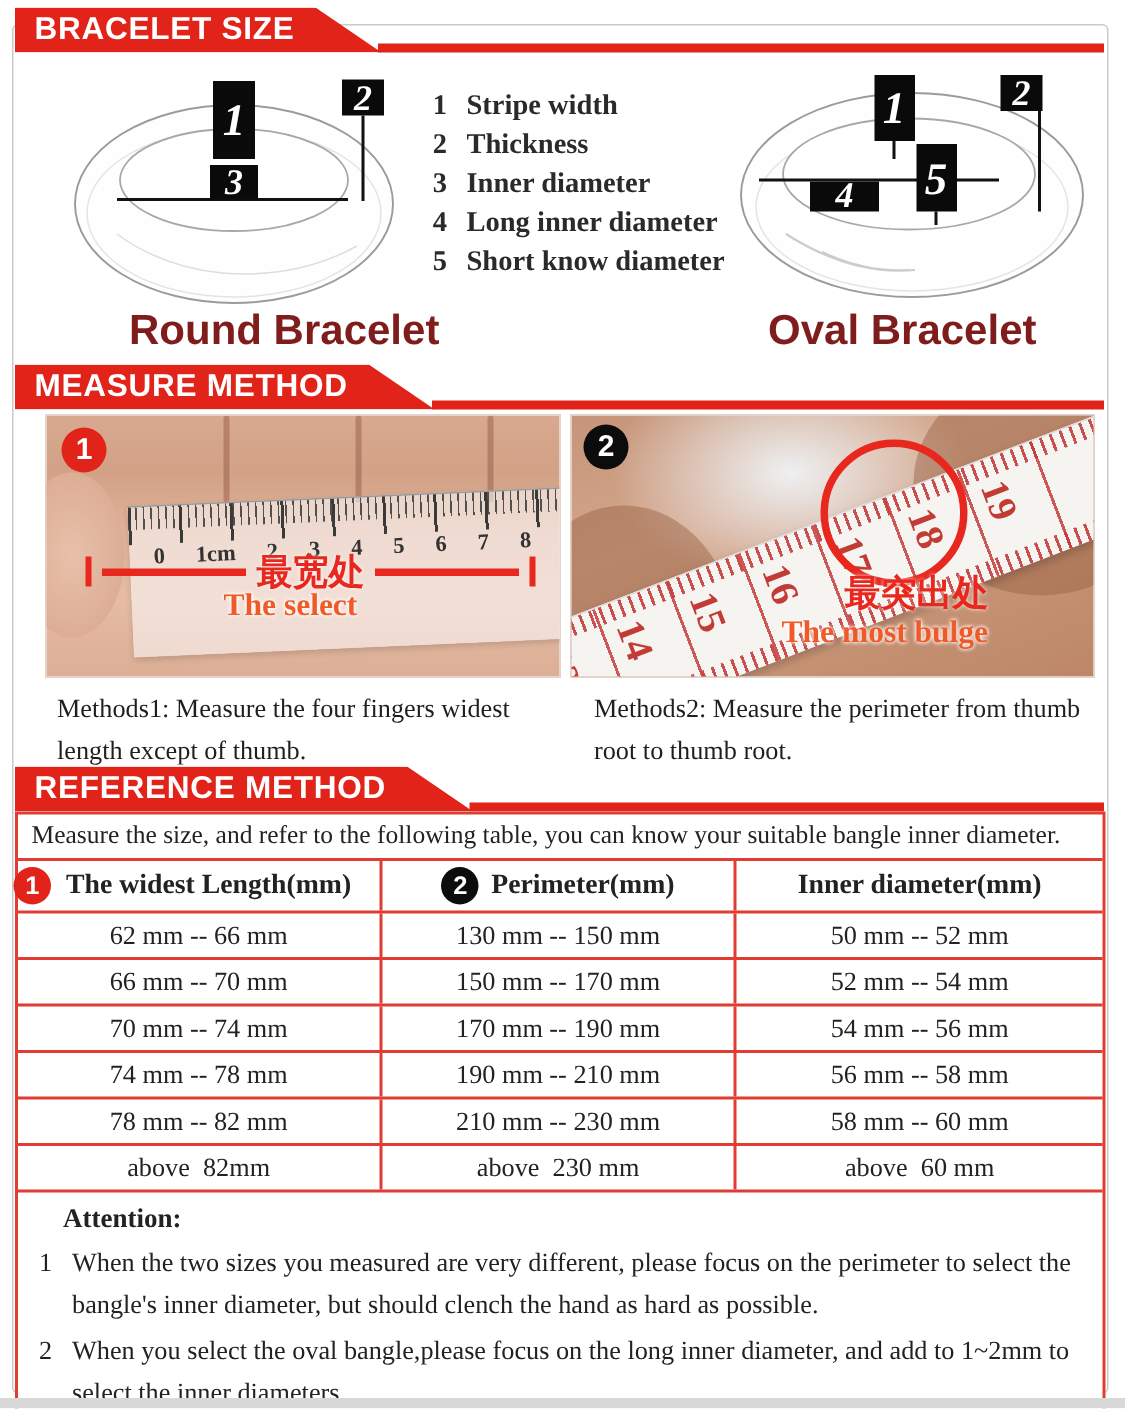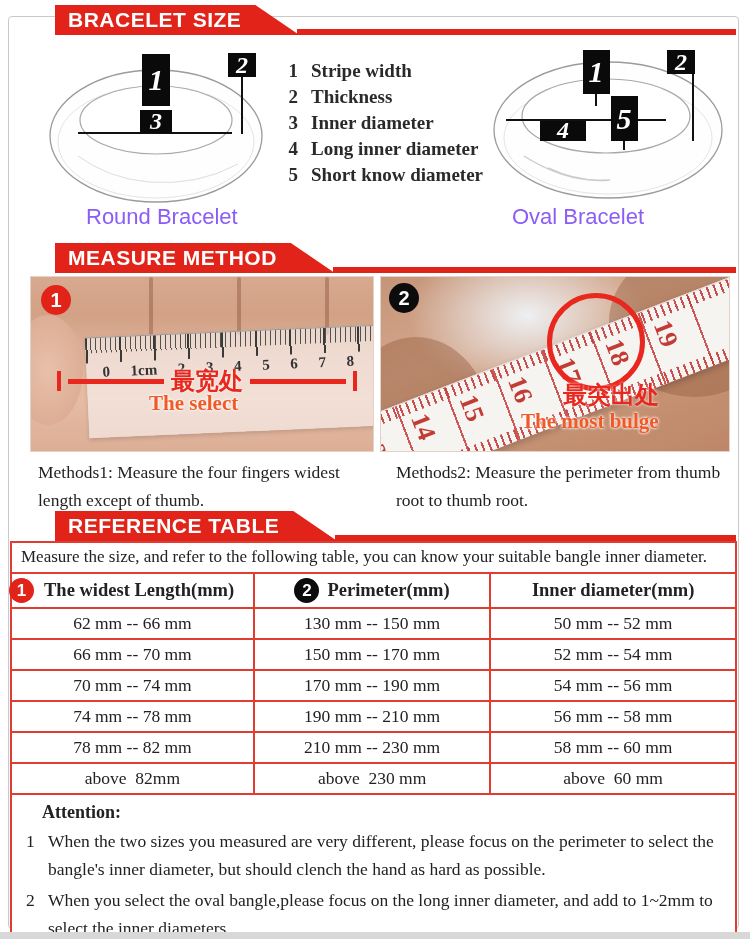--- a/index.html
+++ b/index.html
@@ -3,35 +3,35 @@
 <meta charset="utf-8">
 <style>
   html,body{margin:0;padding:0;background:#fff;}
   .page{position:relative;width:750px;height:939px;background:#fff;overflow:hidden;
         font-family:"Liberation Serif",serif;color:#222;}
   .frame{position:absolute;left:8px;right:11px;top:16px;bottom:10px;
          border:1px solid #c9c9c9;border-radius:4px;}
   .bottom-strip{position:absolute;left:0;right:0;bottom:0;height:7px;background:#d8d8d8;}
 
   
-  .ribbon{position:absolute;left:10px;right:14px;height:30px;display:flex;align-items:flex-end;margin-left:45px;}
+  .ribbon{position:absolute;left:10px;right:14px;height:30px;display:flex;align-items:flex-end;}
   .ribbon-label{background:#e2231a;color:#fff;height:30px;display:flex;align-items:center;
                 font-family:"Liberation Sans",sans-serif;font-weight:bold;font-size:21px;
                 letter-spacing:.5px;padding:0 58px 0 13px;
                 clip-path:polygon(0 0,calc(100% - 44px) 0,100% 100%,0 100%);}
   .ribbon-tail{flex:1;height:6px;background:#e2231a;margin-left:-2px;}
 
   
   .sec1{position:absolute;left:10px;right:13px;top:38px;height:202px;}
   .legend{position:absolute;left:272px;top:20px;font-weight:bold;font-size:19px;color:#2a2a2a;}
   .legend-row{display:flex;line-height:26px;}
   .legend-num{width:16px;text-align:right;margin-right:13px;}
   .diagram{position:absolute;}
-  .caption{position:absolute;font-family:"Liberation Sans",sans-serif;font-weight:normal;
-           font-size:22px;color:#8b5cf6;}
+  .caption{position:absolute;font-family:"Liberation Sans",sans-serif;font-weight:bold;
+           font-size:28px;color:#7f1d1d;}
   .num-box{fill:#0a0a0a;}
   .num-txt{fill:#fff;font:italic bold 30px "Liberation Serif",serif;}
   .num-txt-s{fill:#fff;font:italic bold 24px "Liberation Serif",serif;}
   .mline{stroke:#111;stroke-width:2;}
 
   
   .photo{position:absolute;top:276px;height:174px;overflow:hidden;border:1px solid #e2d2c8;}
   .photo1{left:30px;width:342px;
      background:linear-gradient(180deg,#d8a98f 0%,#d2a186 22%,#e0b39b 45%,#e6bca4 70%,#dcae96 100%);}
   .photo2{left:380px;width:348px;
@@ -234,21 +234,21 @@
     </div>
     <div class="red-ring"></div>
     <div class="zh-red" style="position:absolute;left:182px;top:102px;z-index:4;">最突出处</div>
     <div class="en-red" style="left:140px;top:132px;">The most bulge</div>
   </div>
 
   <div class="photo-caption" style="left:38px;width:335px;">Methods1: Measure the four fingers widest length except of thumb.</div>
   <div class="photo-caption" style="left:396px;width:330px;">Methods2: Measure the perimeter from thumb root to thumb root.</div>
 
   <div class="ribbon" style="top:511px;">
-    <div class="ribbon-label">REFERENCE TABLE</div>
+    <div class="ribbon-label">REFERENCE METHOD</div>
     <div class="ribbon-tail"></div>
   </div>
 
   <div class="table-wrap">
     <div class="intro">Measure the size, and refer to the following table, you can know your suitable bangle inner diameter.</div>
 
     <div class="thead">
       <div class="hcell c1 first">
         <span class="circle-badge badge-red">1</span>
         <span>The widest Length(mm)</span>

